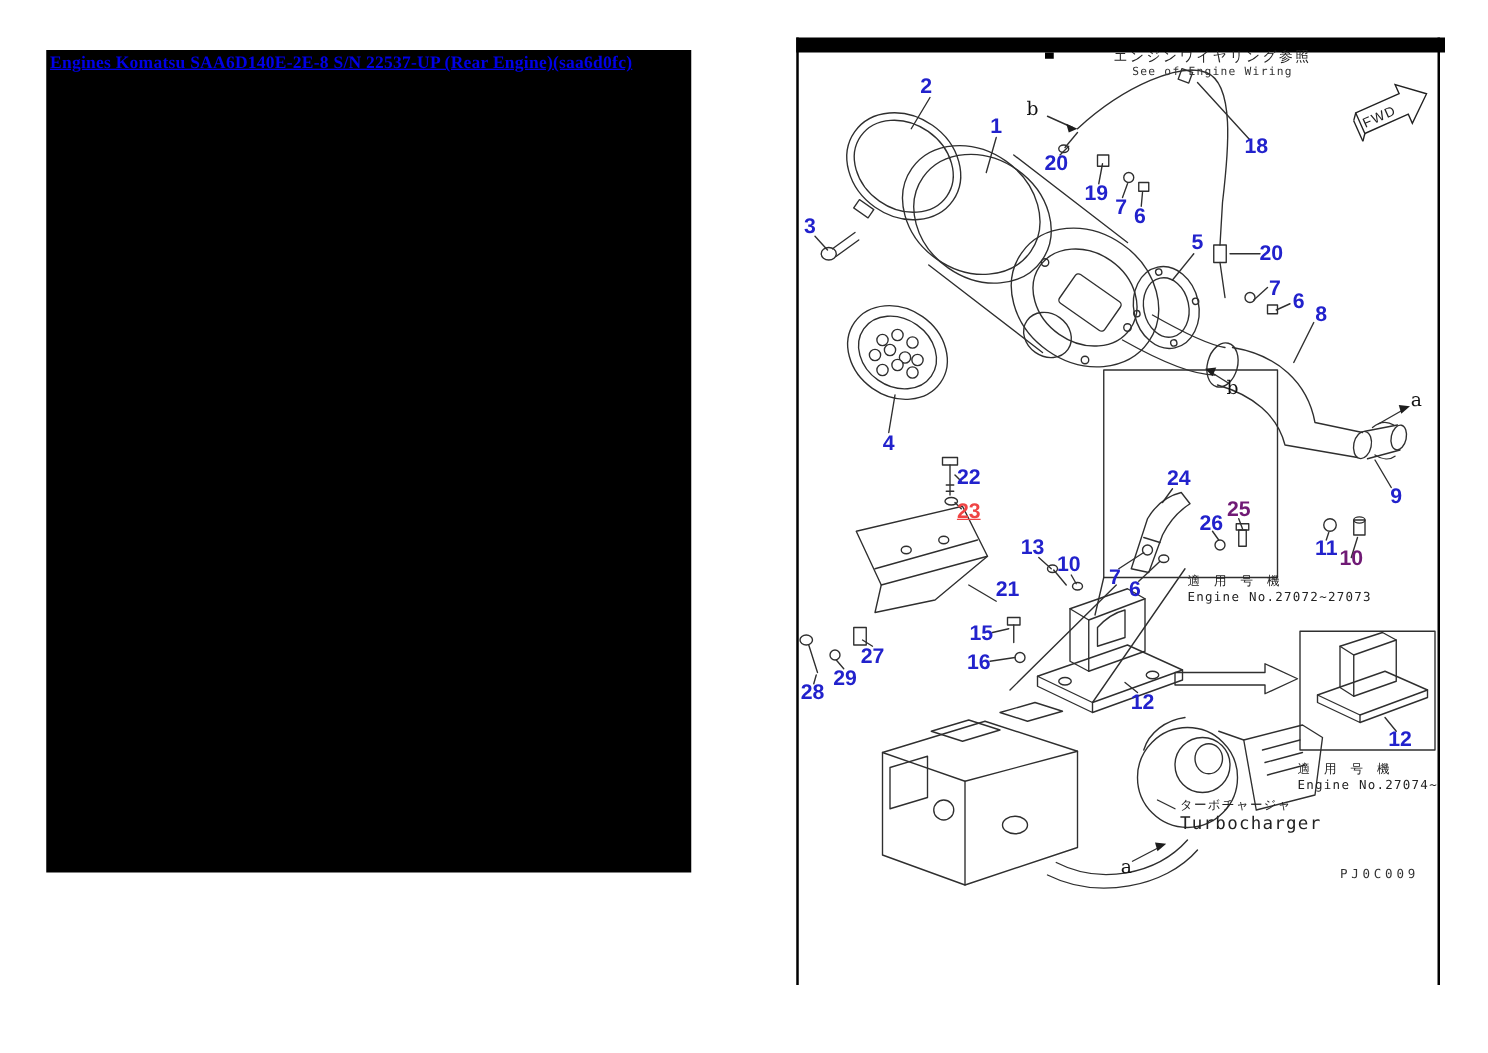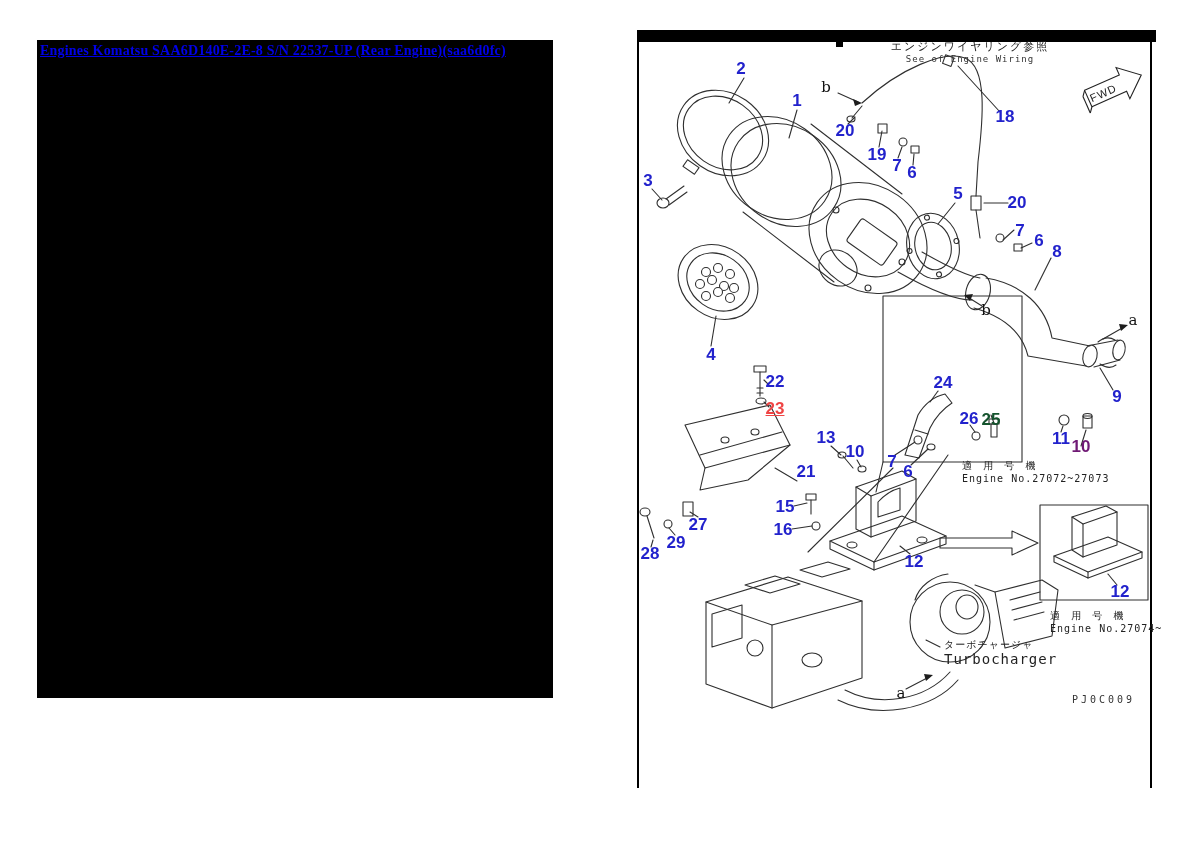--- a/index.html
+++ b/index.html
@@ -17,21 +17,21 @@
   .page-right-edge{left:1150px;top:30px;width:2px;height:758px;background:#000;}
   .reg-tick{left:836px;top:42px;width:7px;height:5px;background:#000;}
   
   .art{left:638px;top:30px;width:518px;height:780px;}
   
   .jp{font-family:"DejaVu Sans",sans-serif;color:#222;}
   .mono{font-family:"DejaVu Sans Mono",monospace;color:#222;}
   .top-note{left:880px;top:39px;width:180px;text-align:center;line-height:11px;}
   .top-note .jp{font-size:11px;letter-spacing:2px;}
   .top-note .mono{font-size:9px;letter-spacing:1px;display:block;margin-top:2px;color:#333;}
-  .appl{line-height:12px;white-space:nowrap;margin-left:12px;}
+  .appl{line-height:12px;white-space:nowrap;}
   .appl .jp{font-size:10px;letter-spacing:4px;}
   .appl .mono{font-size:10px;letter-spacing:1px;display:block;margin-top:1px;}
   .appl-1{left:950px;top:458px;}
   .appl-2{left:1038px;top:608px;}
   .turbo-label{left:944px;top:637px;line-height:12px;white-space:nowrap;}
   .turbo-label .jp{font-size:10px;letter-spacing:1px;}
   .turbo-label .mono{font-size:14px;letter-spacing:1px;display:block;margin-top:2px;}
   .drawing-code{left:1072px;top:694px;font-family:"DejaVu Sans Mono",monospace;
      font-size:10px;letter-spacing:3px;color:#333;}
   .watermark{left:884px;top:351px;font-size:21px;color:#6f6f6f;opacity:.85;
@@ -312,21 +312,21 @@
       <span class="callout" style="left: 1020px; top: 231px; color: rgb(34, 34, 204);">7</span>
       <span class="callout" style="left: 1039px; top: 241px; color: rgb(34, 34, 204);">6</span>
       <span class="callout" style="left: 1057px; top: 252px; color: rgb(34, 34, 204);">8</span>
       <span class="callout" style="left: 711px; top: 355px; color: rgb(34, 34, 204);">4</span>
       <span class="callout" style="left: 1117px; top: 397px; color: rgb(34, 34, 204);">9</span>
       <span class="callout" style="left: 1061px; top: 439px; color: rgb(34, 34, 204);">11</span>
       <span class="callout" style="left: 1081px; top: 447px; color: #701a75;">10</span>
       <span class="callout" style="left: 775px; top: 382px; color: rgb(34, 34, 204);">22</span>
       <span class="callout" style="left: 775px; top: 409px; color: #ef4444; text-decoration: underline;">23</span>
       <span class="callout" style="left: 943px; top: 383px; color: rgb(34, 34, 204);">24</span>
-      <span class="callout" style="left: 991px; top: 420px; color: #14532d;">25</span>
+      <span class="callout" style="left: 991px; top: 408px; color: #701a75;">25</span>
       <span class="callout" style="left: 969px; top: 419px; color: rgb(34, 34, 204);">26</span>
       <span class="callout" style="left: 826px; top: 438px; color: rgb(34, 34, 204);">13</span>
       <span class="callout" style="left: 855px; top: 452px; color: rgb(34, 34, 204);">10</span>
       <span class="callout" style="left: 892px; top: 462px; color: rgb(34, 34, 204);">7</span>
       <span class="callout" style="left: 908px; top: 472px; color: rgb(34, 34, 204);">6</span>
       <span class="callout" style="left: 806px; top: 472px; color: rgb(34, 34, 204);">21</span>
       <span class="callout" style="left: 785px; top: 507px; color: rgb(34, 34, 204);">15</span>
       <span class="callout" style="left: 783px; top: 530px; color: rgb(34, 34, 204);">16</span>
       <span class="callout" style="left: 698px; top: 525px; color: rgb(34, 34, 204);">27</span>
       <span class="callout" style="left: 676px; top: 543px; color: rgb(34, 34, 204);">29</span>

